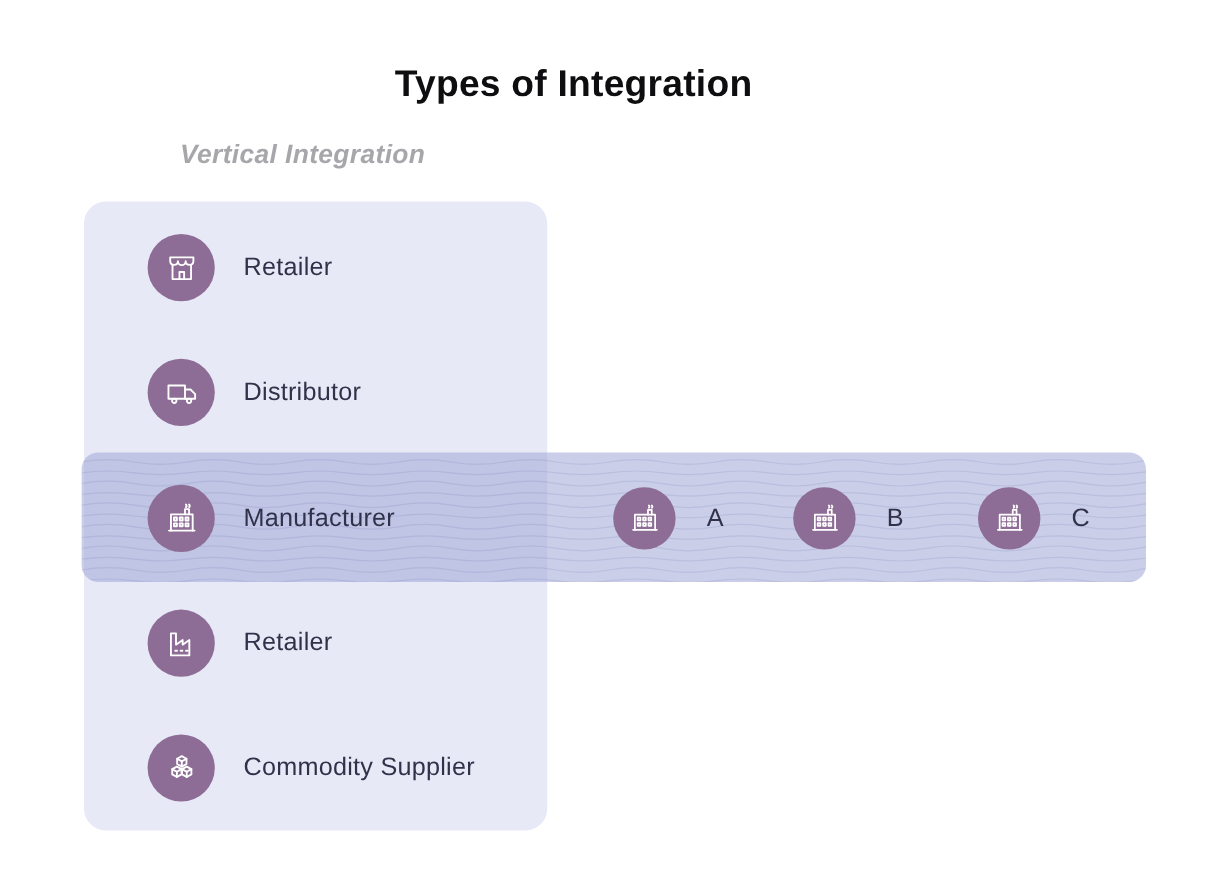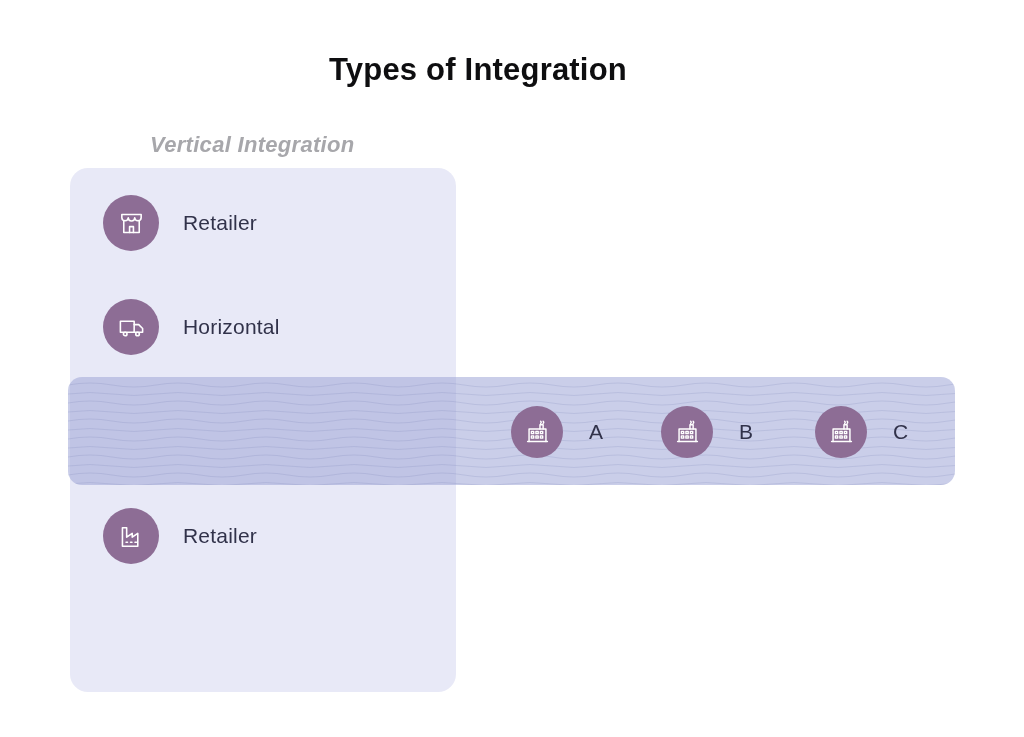--- a/index.html
+++ b/index.html
@@ -16,33 +16,33 @@
     font-family:"Liberation Sans","DejaVu Sans",sans-serif;
   }
   .title{
     position:absolute;top:52px;left:0;width:100%;text-align:center;
     font-size:31px;font-weight:700;color:var(--title-text);letter-spacing:.2px;
   }
   .section-label{
     position:absolute;font-size:22px;font-style:italic;font-weight:600;
     color:var(--section-label);letter-spacing:.3px;
   }
-  .vertical-label{left:150px;top:132px;}
+  .vertical-label{left:150px;top:116px;}
   .horizontal-label{left:576px;top:326px;}
   .v-panel{
     position:absolute;left:70px;top:168px;width:386px;height:524px;
     background:var(--panel-bg);border-radius:18px;z-index:1;
   }
   .h-band{
     position:absolute;left:68px;top:377px;width:887px;height:108px;
     background:var(--band-overlay);border-radius:14px;z-index:2;overflow:hidden;
   }
   .h-band svg.texture{position:absolute;left:0;top:0;width:100%;height:100%;}
   .v-row{
-    position:absolute;left:103px;display:flex;align-items:center;gap:24px;z-index:3;
+    position:absolute;left:123px;display:flex;align-items:center;gap:24px;z-index:3;
   }
   .h-item{
     position:absolute;display:flex;align-items:center;gap:26px;z-index:3;
   }
   .icon-circle{
     width:56px;height:56px;border-radius:50%;background:var(--icon-circle);
     display:flex;align-items:center;justify-content:center;flex:0 0 auto;
   }
   .icon-circle.small{width:52px;height:52px;}
   .icon-circle svg{width:29px;height:29px;}
@@ -96,34 +96,68 @@
 
   <div class="v-row" style="top:299px">
     <div class="icon-circle">
       <svg viewBox="0 0 24 24" class="stroke-ic">
         <path d="M2.8 6.8 H14.2 V16 H2.8 Z"></path>
         <path d="M14.2 9.6 H18 L21.2 12.8 V16 H14.2"></path>
         <circle cx="6.8" cy="17.4" r="1.5"></circle>
         <circle cx="17" cy="17.4" r="1.5"></circle>
       </svg>
     </div>
-    <span class="row-label">Horizontal</span>
-  </div>
-
+    <span class="row-label">Distributor</span>
+  </div>
+
+  <div class="v-row" style="top:404px">
+    <div class="icon-circle">
+      <svg viewBox="0 0 24 24" class="stroke-ic">
+        <path d="M4.5 20 V8.8 H19.5 V20"></path>
+        <path d="M3.2 20 H20.8"></path>
+        <path d="M14.2 8.8 V5.2 H17 V8.8"></path>
+        <path d="M14.8 3.8c.7-.4.7-1.2 0-1.8"></path>
+        <path d="M17 3.8c.7-.4.7-1.2 0-1.8"></path>
+        <rect x="6.6" y="11" width="2" height="2"></rect>
+        <rect x="10.6" y="11" width="2" height="2"></rect>
+        <rect x="14.6" y="11" width="2" height="2"></rect>
+        <rect x="6.6" y="15" width="2" height="2"></rect>
+        <rect x="10.6" y="15" width="2" height="2"></rect>
+        <rect x="14.6" y="15" width="2" height="2"></rect>
+      </svg>
+    </div>
+    <span class="row-label">Manufacturer</span>
+  </div>
 
   <div class="v-row" style="top:508px">
     <div class="icon-circle">
       <svg viewBox="0 0 24 24" class="stroke-ic">
         <path d="M4.5 20 V4.8 H8 V12.6 l4.6 -3.2 V12.6 l4.6 -3.2 V20 Z"></path>
         <path d="M7.5 16.8 h1.2 M11.2 16.8 h1.2 M14.9 16.8 h1.2"></path>
       </svg>
     </div>
     <span class="row-label">Retailer</span>
   </div>
 
+  <div class="v-row" style="top:612px">
+    <div class="icon-circle">
+      <svg viewBox="0 0 24 24" class="stroke-ic">
+        <path d="M12 3.4 L15.2 5.2 L12 7 L8.8 5.2 Z"></path>
+        <path d="M8.8 5.2 V8.8 L12 10.6 V7"></path>
+        <path d="M15.2 5.2 V8.8 L12 10.6"></path>
+        <path d="M8.6 10.6 L11.8 12.4 L8.6 14.2 L5.4 12.4 Z"></path>
+        <path d="M5.4 12.4 V16 L8.6 17.8 V14.2"></path>
+        <path d="M11.8 12.4 V16 L8.6 17.8"></path>
+        <path d="M15.4 10.6 L18.6 12.4 L15.4 14.2 L12.2 12.4 Z"></path>
+        <path d="M12.2 12.4 V16 L15.4 17.8 V14.2"></path>
+        <path d="M18.6 12.4 V16 L15.4 17.8"></path>
+      </svg>
+    </div>
+    <span class="row-label">Commodity Supplier</span>
+  </div>
 
   <div class="h-item" style="left:511px;top:406px">
     <div class="icon-circle small">
       <svg viewBox="0 0 24 24" class="stroke-ic">
         <path d="M4.5 20 V8.8 H19.5 V20"></path>
         <path d="M3.2 20 H20.8"></path>
         <path d="M14.2 8.8 V5.2 H17 V8.8"></path>
         <path d="M14.8 3.8c.7-.4.7-1.2 0-1.8"></path>
         <path d="M17 3.8c.7-.4.7-1.2 0-1.8"></path>
         <rect x="6.6" y="11" width="2" height="2"></rect>

